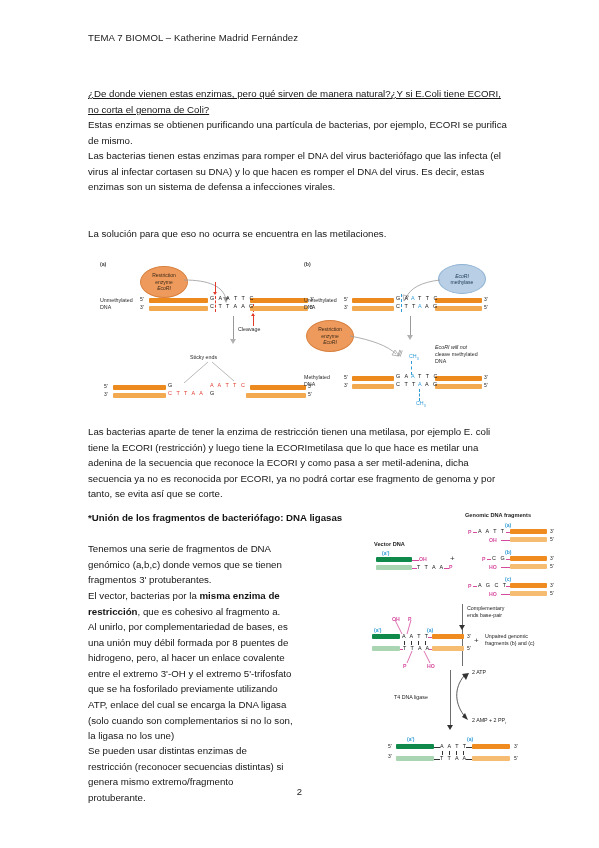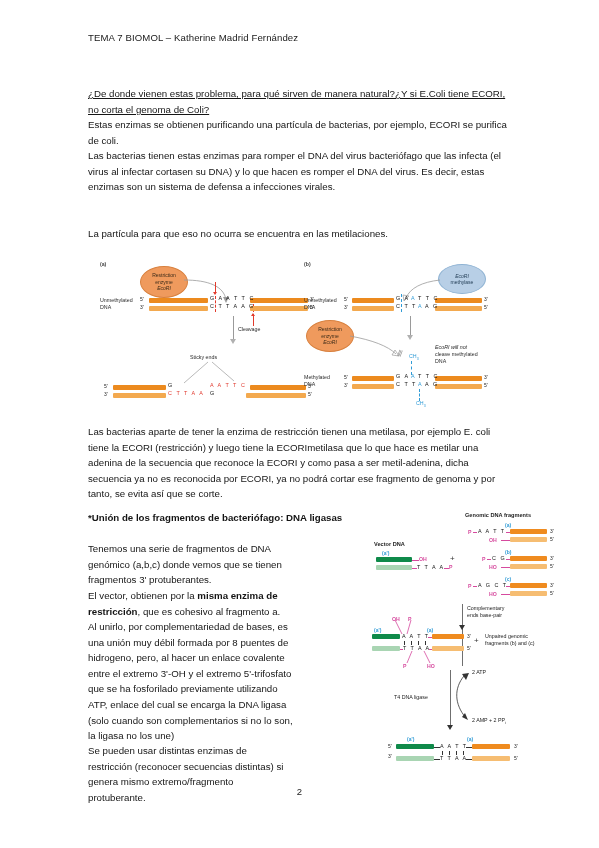--- a/index.html
+++ b/index.html
@@ -260,29 +260,29 @@
   }
 </style>
 </head>
 <body>
 
 <div id="page">
 
   <div class="doc-header">TEMA 7 BIOMOL – Katherine Madrid Fernández</div>
 
   <div class="body-text" style="top:86px;">
-    <span class="q-head">¿De donde vienen estas problema, para qué sirven de manera natural?¿Y si E.Coli tiene ECORI, no corta el genoma de Coli?</span>
+    <span class="q-head">¿De donde vienen estas enzimas, pero qué sirven de manera natural?¿Y si E.Coli tiene ECORI, no corta el genoma de Coli?</span>
   </div>
 
-  <div class="body-text" style="top:117px;">Estas enzimas se obtienen purificando una partícula de bacterias, por ejemplo, ECORI se purifica de coli.</div>
+  <div class="body-text" style="top:117px;">Estas enzimas se obtienen purificando una partícula de bacterias, por ejemplo, ECORI se purifica de mismo.</div>
 
   <div class="body-text" style="top:148px;">Las bacterias tienen estas enzimas para romper el DNA del virus bacteriófago que las infecta (el virus al infectar cortasen su DNA) y lo que hacen es romper el DNA del virus. Es decir, estas enzimas son un sistema de defensa a infecciones virales.</div>
 
 
-  <div class="body-text" style="top:226px;">La partícula para que eso no ocurra se encuentra en las metilaciones.</div>
+  <div class="body-text" style="top:226px;">La solución para que eso no ocurra se encuentra en las metilaciones.</div>
 
   <div id="fig1">
 
     <div class="panel-label" style="left:2px; top:3px;">(a)</div>
 
     <div class="bubble orange" style="left:42px; top:8px; width:46px; height:30px;">
       <span>
         <span>Restriction</span><br>
         <span>enzyme</span><br>
         <i>EcoRI</i>
@@ -429,21 +429,21 @@
     <div class="fig-lab" style="left:318px; top:142px; color:#2f9bd6;">CH<sub style="font-size:3.6px">3</sub></div>
   </div>
 
   <div class="body-text" style="top:424px;">Las bacterias aparte de tener la enzima de restricción tienen una metilasa, por ejemplo E. coli tiene la ECORI (restricción) y luego tiene la ECORImetilasa que lo que hace es metilar una adenina de la secuencia que reconoce la ECORI y como pasa a ser metil-adenina, dicha secuencia ya no es reconocida por ECORI, ya no podrá cortar ese fragmento de genoma y por tanto, se evita así que se corte.</div>
 
   <div class="body-text section-title" style="top:510px;">*Unión de los fragmentos de bacteriófago: DNA ligasas</div>
 
   <div class="body-text narrow-text" style="top:541px;">Tenemos una serie de fragmentos de DNA genómico (a,b,c) donde vemos que se tienen fragmentos 3' protuberantes.</div>
 
   <div class="body-text narrow-text" style="top:588px;">
-    <span>El vector, obtienen por la </span><span class="bold-inline">misma enzima de restricción</span><span>, que es cohesivo al fragmento a.</span>
+    <span>El vector, bacterias por la </span><span class="bold-inline">misma enzima de restricción</span><span>, que es cohesivo al fragmento a.</span>
   </div>
 
   <div class="body-text narrow-text" style="top:619px;">Al unirlo, por complementariedad de bases, es una unión muy débil formada por 8 puentes de hidrogeno, pero, al hacer un enlace covalente entre el extremo 3'-OH y el extremo 5'-trifosfato que se ha fosforilado previamente utilizando ATP, enlace del cual se encarga la DNA ligasa (solo cuando son complementarios si no lo son, la ligasa no los une)</div>
 
 
   <div class="body-text narrow-text" style="top:743px;">Se pueden usar distintas enzimas de restricción (reconocer secuencias distintas) si genera mismo extremo/fragmento protuberante.</div>
 
   <div id="fig2">
 
     <div class="f2-title" style="left:93px; top:0px;">Genomic DNA fragments</div>

